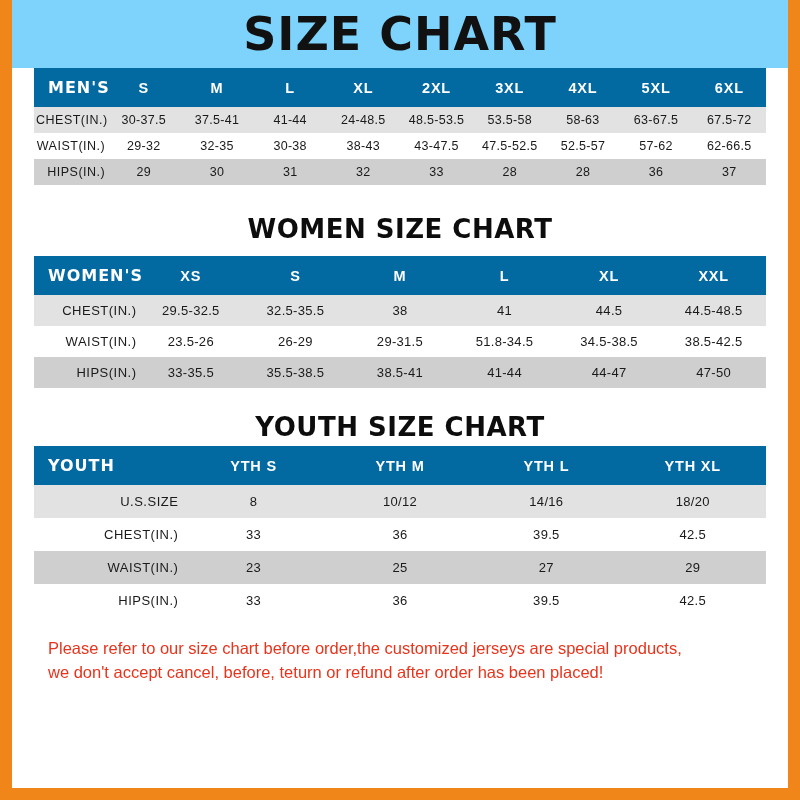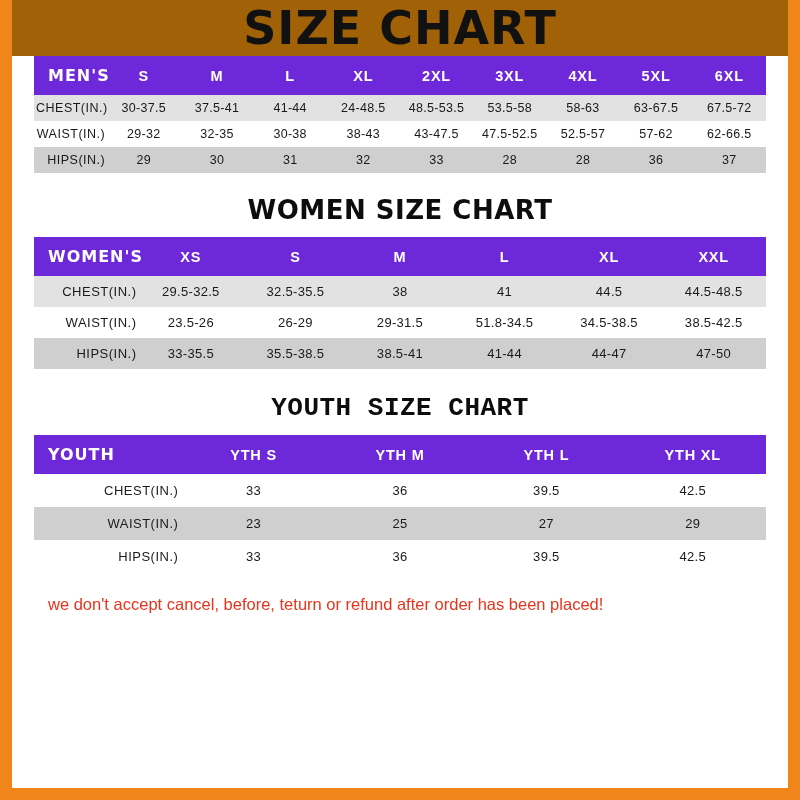--- a/index.html
+++ b/index.html
@@ -16,22 +16,22 @@
   .page {
     position: relative;
     width: 800px;
     height: 800px;
     box-sizing: border-box;
     border-left: 12px solid #f08519;
     border-right: 12px solid #f08519;
     background: #ffffff;
   }
   .banner {
-    height: 56px;
-    background: #a16207;
+    height: 68px;
+    background: #7dd3fc;
     display: flex;
     align-items: center;
     justify-content: center;
   }
   .banner-title {
     font-family: "DejaVu Sans", sans-serif;
     font-weight: bold;
     font-size: 46px;
     letter-spacing: 1px;
     color: #111111;
@@ -43,39 +43,39 @@
   }
   .section-title {
     text-align: center;
     font-family: "DejaVu Sans", sans-serif;
     font-weight: bold;
     font-size: 26px;
     color: #0d0d0d;
     letter-spacing: 0.5px;
   }
   .t-man { margin-top: 20px; margin-bottom: 10px; }
-  .t-women { margin-top: 22px; margin-bottom: 12px; }
-  .t-youth { margin-top: 24px; margin-bottom: 12px; font-family: Liberation Mono, monospace; }
+  .t-women { margin-top: 29px; margin-bottom: 12px; }
+  .t-youth { margin-top: 24px; margin-bottom: 4px; }
 
   table.size-table {
     width: 100%;
     border-collapse: collapse;
     table-layout: fixed;
   }
   table.size-table th,
   table.size-table td {
     text-align: center;
     font-size: 12.5px;
     color: #1a1a1a;
     padding: 6px 2px;
     font-family: "Liberation Sans", sans-serif;
     letter-spacing: 0.3px;
   }
   table.size-table thead th {
-    background: #6d28d9;
+    background: #0369a1;
     color: #ffffff;
     font-size: 14.5px;
     font-weight: bold;
     padding: 10px 2px;
     letter-spacing: 0.8px;
   }
   table.size-table thead th.corner {
     text-align: left;
     padding-left: 14px;
     font-family: "DejaVu Sans", sans-serif;
@@ -236,20 +236,27 @@
       <thead>
         <tr>
           <th class="corner">YOUTH</th>
           <th>YTH S</th>
           <th>YTH M</th>
           <th>YTH L</th>
           <th>YTH XL</th>
         </tr>
       </thead>
       <tbody>
+        <tr class="row-a">
+          <td>U.S.SIZE</td>
+          <td>8</td>
+          <td>10/12</td>
+          <td>14/16</td>
+          <td>18/20</td>
+        </tr>
         <tr class="row-b">
           <td>CHEST(IN.)</td>
           <td>33</td>
           <td>36</td>
           <td>39.5</td>
           <td>42.5</td>
         </tr>
         <tr class="row-c">
           <td>WAIST(IN.)</td>
           <td>23</td>
@@ -261,19 +268,20 @@
           <td>HIPS(IN.)</td>
           <td>33</td>
           <td>36</td>
           <td>39.5</td>
           <td>42.5</td>
         </tr>
       </tbody>
     </table>
 
     <div class="notice">
+      <div>Please refer to our size chart before order,the customized jerseys are special products,</div>
       <div>we don't accept cancel, before, teturn or refund after order has been placed!</div>
     </div>
 
   </div>
 
   <div class="bottom-bar"></div>
 </div>
 
 </body></html>

